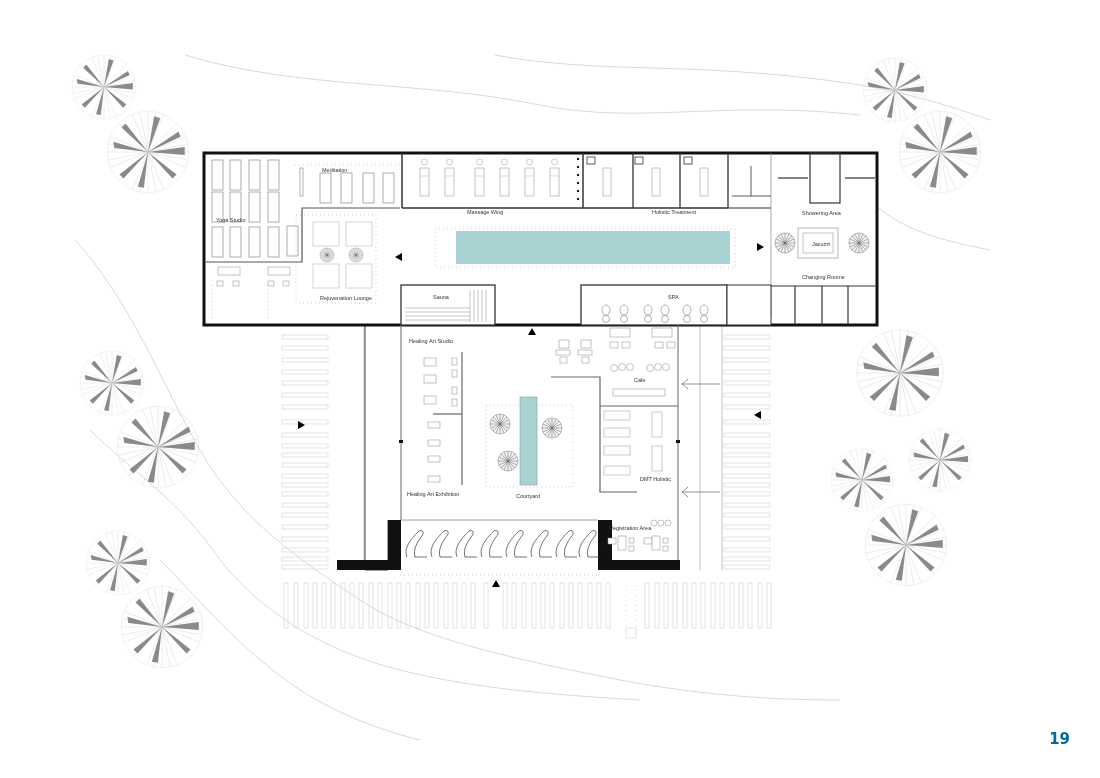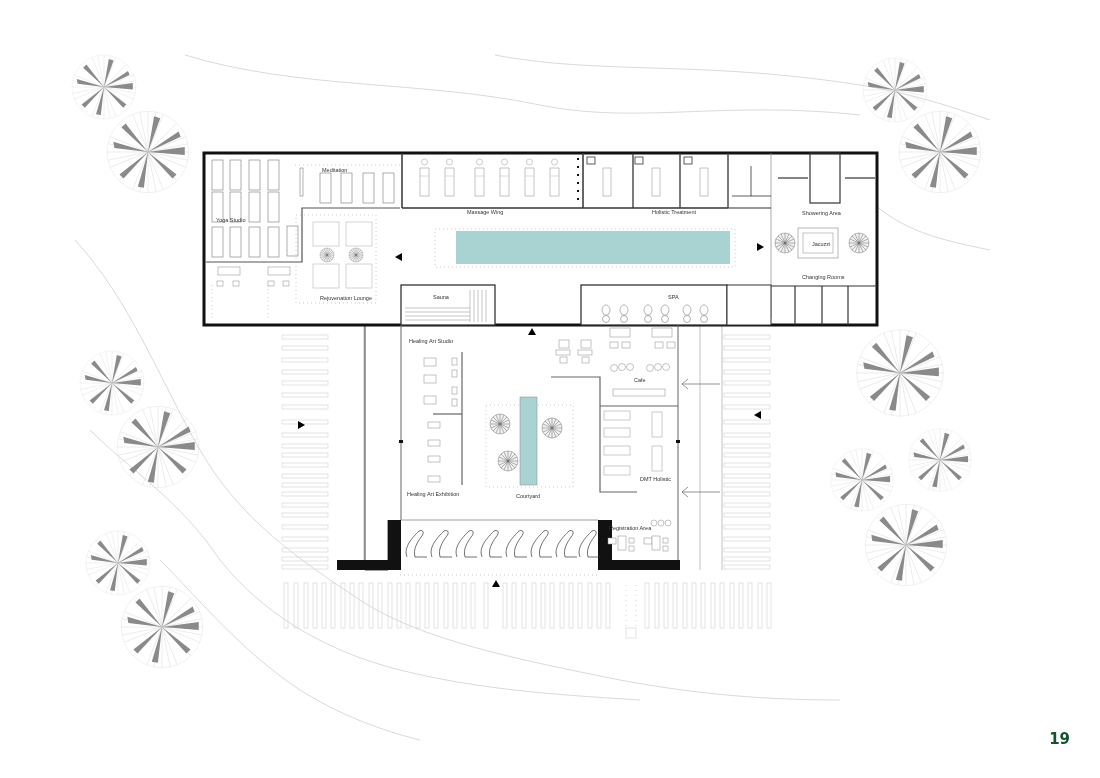--- a/index.html
+++ b/index.html
@@ -1,20 +1,20 @@
 <!DOCTYPE html>
 <html><head>
 <meta charset="utf-8">
 <style>
   * { margin: 0; padding: 0; box-sizing: border-box; }
   html, body { width: 1100px; height: 778px; background: #ffffff; overflow: hidden; }
   body { font-family: "Liberation Sans", sans-serif; position: relative; }
   #plan { position: absolute; left: 0; top: 0; width: 1100px; height: 778px; }
   .room-label { font-family: "Liberation Sans", sans-serif; font-size: 5.5px; fill: #333; }
-  .page-num { position: absolute; right: 30px; top: 730px; font-family: "DejaVu Sans", sans-serif; font-weight: bold; font-size: 15px; color: #14532d; }
+  .page-num { position: absolute; right: 30px; top: 730px; font-family: "DejaVu Sans", sans-serif; font-weight: bold; font-size: 15px; color: #0369a1; }
 </style>
 </head>
 <body>
 
 <svg id="plan" viewBox="0 0 1100 778" xmlns="http://www.w3.org/2000/svg">
   <defs>
     <g id="tree">
       <circle r="40" fill="none" stroke="#ddd" stroke-width="0.4"></circle>
       <g stroke="#cfcfcf" stroke-width="0.4">
         <line x1="0" y1="0" x2="40" y2="0"></line>

